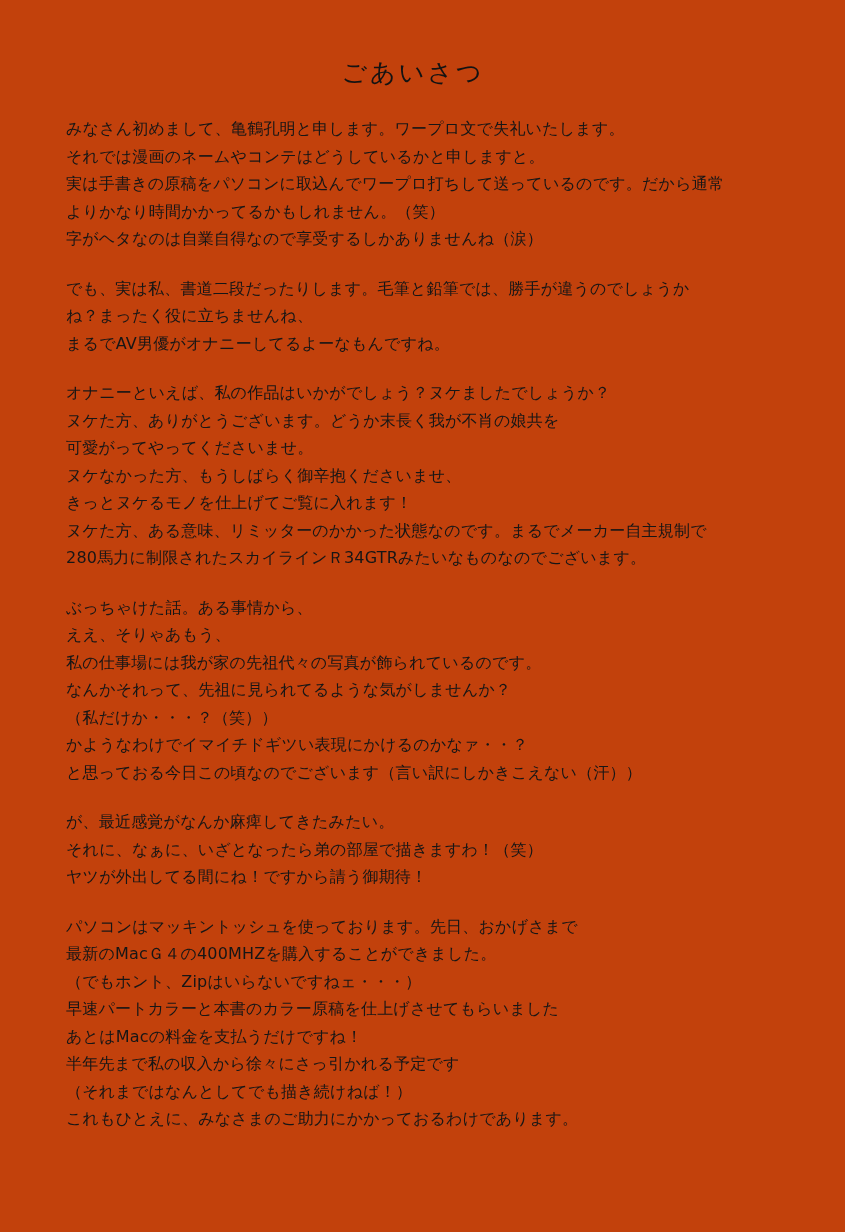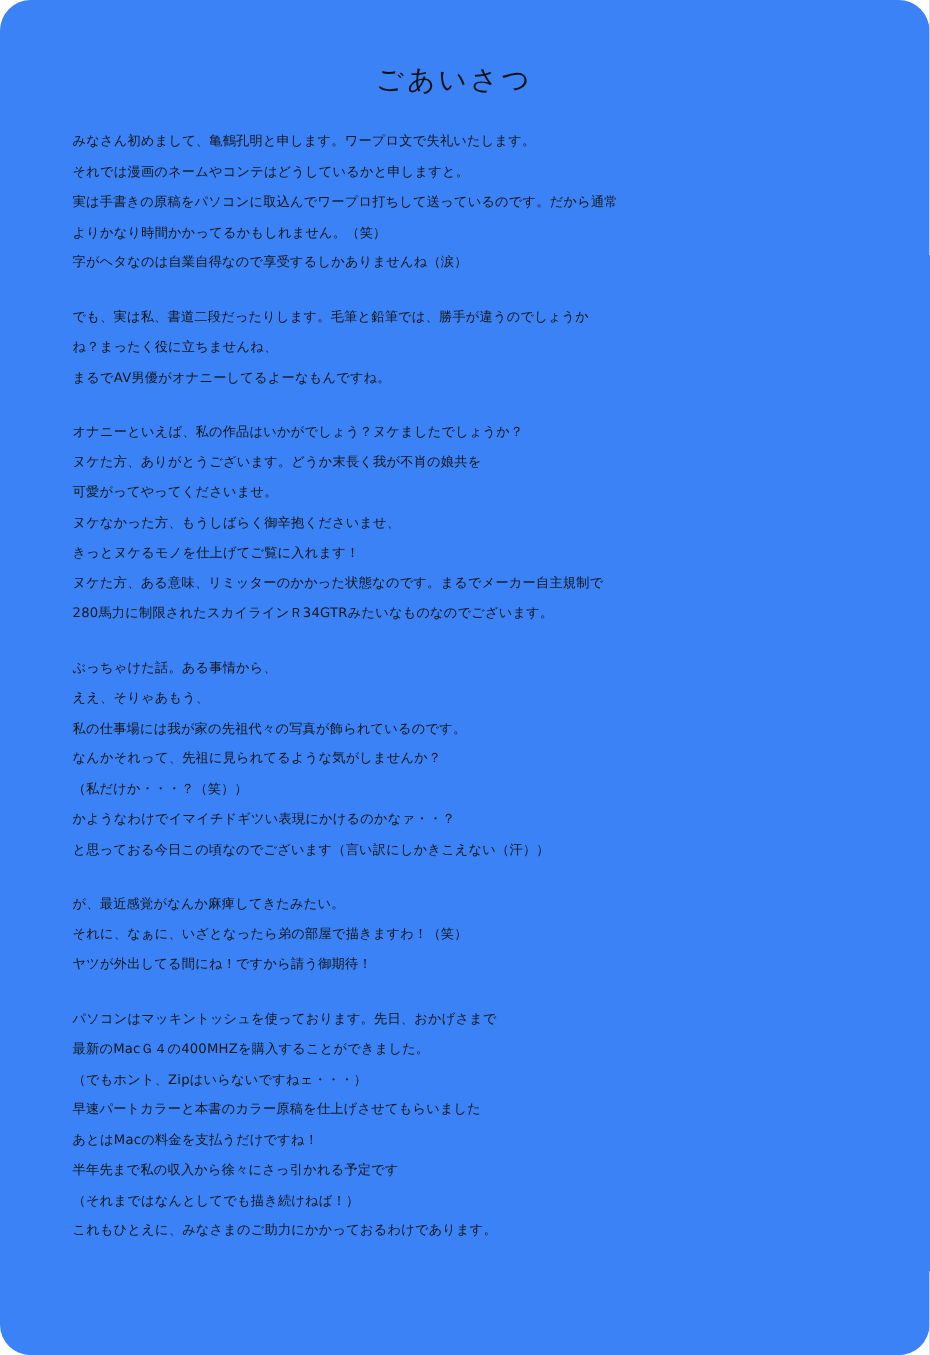--- a/index.html
+++ b/index.html
@@ -13,43 +13,42 @@
     font-family: "DejaVu Sans", "Liberation Sans", sans-serif;
     color: #1a1a1a;
     position: relative;
     overflow: hidden;
   }
   #page {
     width: 845px;
     height: 1232px;
     box-sizing: border-box;
     padding: 46px 81px 20px 62px;
-    background: #3b82f6;
-    border-radius: 28px;
+    background: #c2410c;
   }
   .doc-title {
     text-align: center;
     font-size: 25px;
     letter-spacing: 3px;
     font-weight: 500;
     margin: 10px 0 26px 0;
     color: #131313;
     font-family: "DejaVu Sans", "Liberation Sans", sans-serif;
   }
   .body-text {
     padding-left: 4px;
   }
   .para {
     margin-bottom: 22px;
   }
   .para:last-child {
     margin-bottom: 0;
   }
   .line {
-    font-size: 12px;
+    font-size: 16px;
     line-height: 27.5px;
     letter-spacing: 0.2px;
     white-space: pre-wrap;
     color: #161616;
   }
 </style>
 </head>
 <body>
 
 <div id="page">

